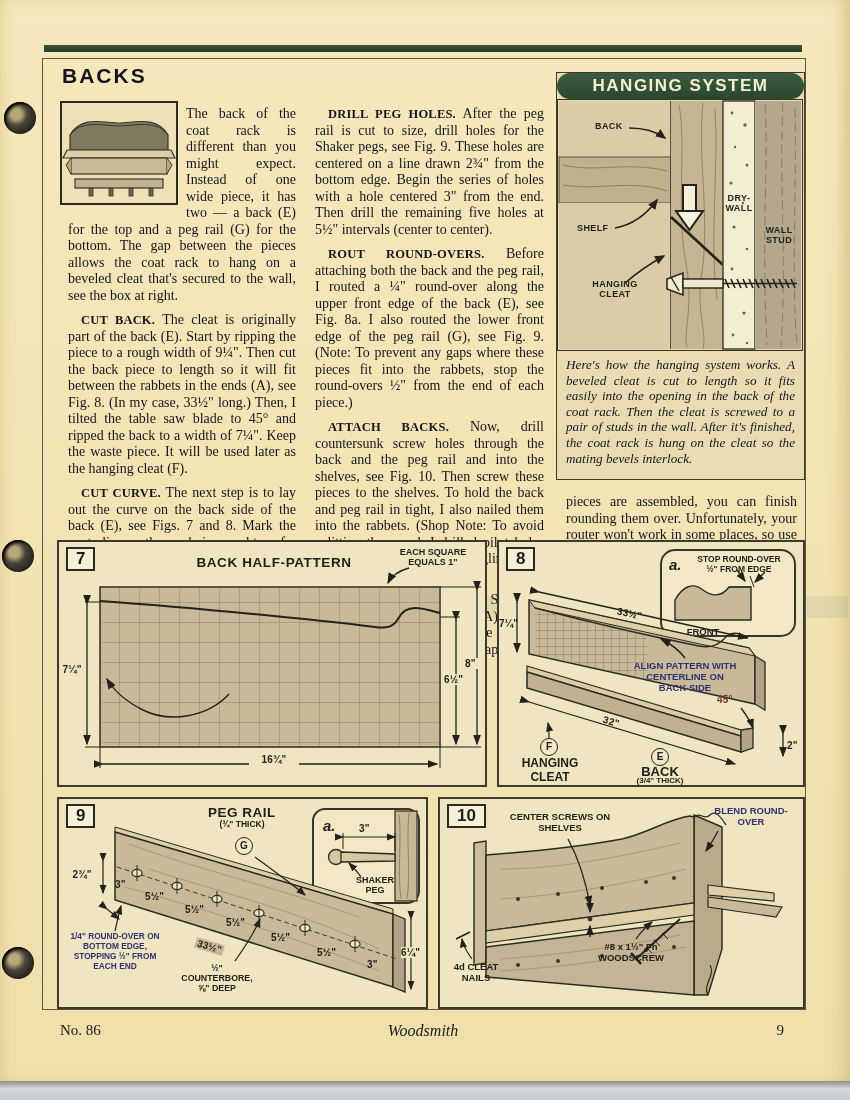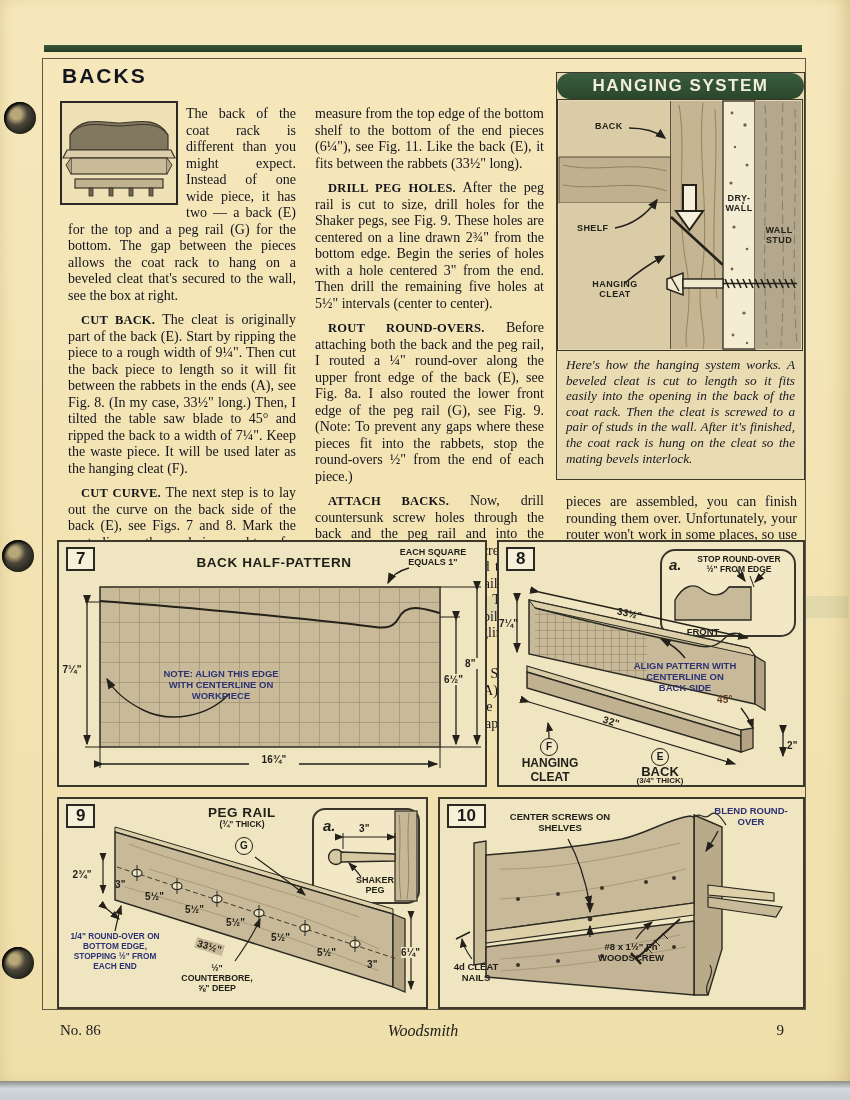--- a/index.html
+++ b/index.html
@@ -87,21 +87,20 @@
         <rect x="87" y="85" width="4" height="8" fill="#6e6550" stroke="#3a352a" stroke-width=".8"></rect>
       </svg>
     </div>
     <p class="first">The back of the coat rack is different than you might expect. Instead of one wide piece, it has two — a back (E) for the top and a peg rail (G) for the bottom. The gap between the pieces allows the coat rack to hang on a beveled cleat that's secured to the wall, see the box at right.</p>
     <p><span class="lead">CUT BACK.</span><span> The cleat is originally part of the back (E). Start by ripping the piece to a rough width of 9¼". Then cut the back piece to length so it will fit between the rabbets in the ends (A), see Fig. 8. (In my case, 33½" long.) Then, I tilted the table saw blade to 45° and ripped the back to a width of 7¼". Keep the waste piece. It will be used later as the hanging cleat (F).</span></p>
     <p><span class="lead">CUT CURVE.</span><span> The next step is to lay out the curve on the back side of the back (E), see Figs. 7 and 8. Mark the centerline on the workpiece and transfer the half-pattern to it. Then flip the pattern over and transfer it to the other half of the workpiece. Now, with a band saw or sabre saw, cut out the curve, staying 1/16" from the line. Finally, I used a drum sander to smooth up to the line.</span></p>
     <p><span class="lead">CUT PEG RAIL.</span><span> Now the peg rail (G) is cut to size. To determine the width of this piece,</span></p>
   </div>
 
   <div class="col col2">
-    <p class="first">measure from the top edge of the bottom shelf to the bottom of the end pieces (6¼"), see Fig. 11. Like the back (E), it fits between the rabbets (33½" long).</p>
     <p><span class="lead">DRILL PEG HOLES.</span><span> After the peg rail is cut to size, drill holes for the Shaker pegs, see Fig. 9. These holes are centered on a line drawn 2¾" from the bottom edge. Begin the series of holes with a hole centered 3" from the end. Then drill the remaining five holes at 5½" intervals (center to center).</span></p>
     <p><span class="lead">ROUT ROUND-OVERS.</span><span> Before attaching both the back and the peg rail, I routed a ¼" round-over along the upper front edge of the back (E), see Fig. 8a. I also routed the lower front edge of the peg rail (G), see Fig. 9. (Note: To prevent any gaps where these pieces fit into the rabbets, stop the round-overs ½" from the end of each piece.)</span></p>
     <p><span class="lead">ATTACH BACKS.</span><span> Now, drill countersunk screw holes through the back and the peg rail and into the shelves, see Fig. 10. Then screw these pieces to the shelves. To hold the back and peg rail in tight, I also nailed them into the rabbets. (Shop Note: To avoid splitting the wood, I drilled pilot holes and used 4d finish nails, angling them slightly.)</span></p>
     <p><span class="lead">BLEND ROUND-OVERS.</span><span> Some of the round-overs on the ends (A) and the back pieces (E and G) were stopped short so there wouldn't be gaps at the joints. But now that these</span></p>
   </div>
 
   <div class="col col3">
     <p class="first">pieces are assembled, you can finish rounding them over. Unfortunately, your router won't work in some places, so use a file to blend the round-overs, see Figs. 6a and 10.</p>
   </div>
 
@@ -218,21 +217,20 @@
       <line x1="381" y1="205" x2="381" y2="226" stroke="#23211a" stroke-width="1"></line>
 
       <path d="M350,26 C339,29 332,35 329,41" fill="none" stroke="#23211a" stroke-width="1.4" marker-end="url(#ah7)"></path>
     </svg>
     <div class="flabel" style="left:120px;top:13px;width:190px;font-size:13.5px;letter-spacing:.6px;">BACK HALF-PATTERN</div>
     <div class="flabel" style="left:330px;top:5px;width:88px;font-size:9px;">EACH SQUARE EQUALS 1"</div>
     <div class="flabel dim" style="left:0px;top:122px;width:26px;">7¼"</div>
     <div class="flabel dim mask" style="left:404px;top:116px;">8"</div>
     <div class="flabel dim mask" style="left:383px;top:132px;">6½"</div>
     <div class="flabel dim mask" style="left:190px;top:212px;width:46px;">16¾"</div>
-    <div class="flabel navy" style="left:96px;top:126px;width:132px;font-size:9.5px;">NOTE: ALIGN THIS EDGE WITH CENTERLINE ON WORKPIECE</div>
   </div>
 
   <div class="panel fig8">
     <div class="badge">8</div>
     <svg width="304" height="243" viewBox="0 0 304 243">
       <defs>
         <marker id="ah8" markerWidth="9" markerHeight="8" refX="7" refY="3" orient="auto">
             <path d="M0,0 L8,3 L0,6 Z" fill="#23211a"></path>
           </marker>
         <pattern id="grid8" width="8" height="8" patternUnits="userSpaceOnUse">

